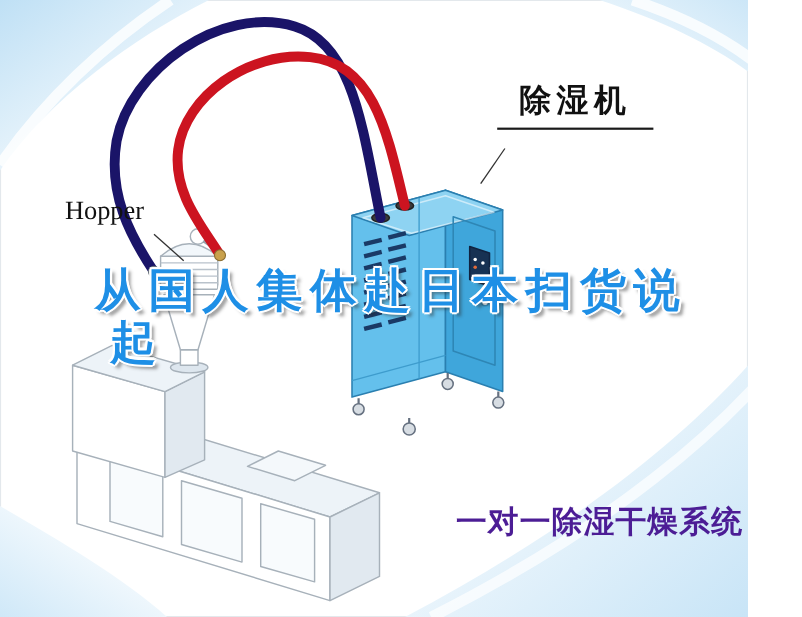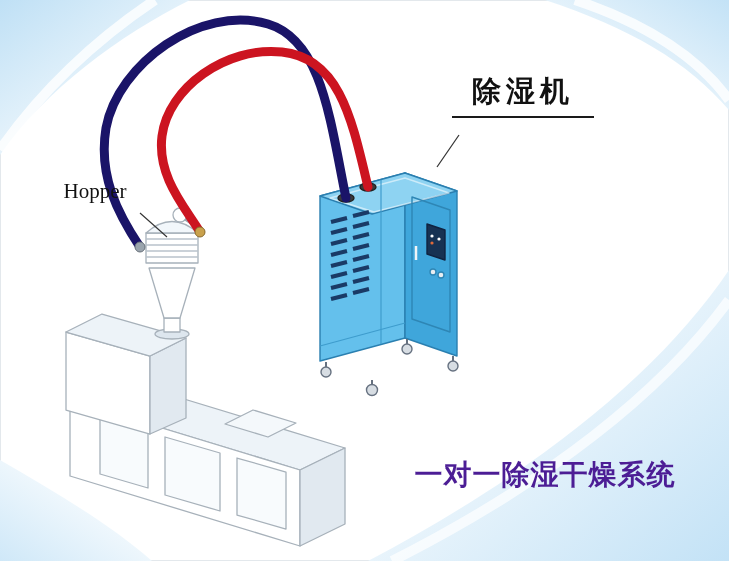--- a/index.html
+++ b/index.html
@@ -2,32 +2,32 @@
 <html style="--cabinet-front: #64c0ec; --cabinet-side: #3fa6db; --cabinet-top: #8ed3f2; --cabinet-line: #2a7fb0; --vent-dark: #1a3a66; --hose-red: #cc1420; --hose-navy: #1a1468; --overlay-blue: #1e8fe6; --swoosh-blue: #cde8f8; --machine-line: #a7b1ba; --text-dark: #111111;"><head>
 <meta charset="utf-8">
 <style>
   :root{
     --cabinet-front:#64c0ec; --cabinet-side:#3fa6db; --cabinet-top:#8ed3f2;
     --cabinet-line:#2a7fb0; --vent-dark:#1a3a66; --hose-red:#cc1420;
     --hose-navy:#1a1468; --overlay-blue:#1e8fe6; --swoosh-blue:#cde8f8;
     --machine-line:#a7b1ba; --text-dark:#111111;
   }
   html,body{margin:0;padding:0;background:#fff;}
-  .stage{position:relative;width:729px;height:561px;overflow:hidden;background:#fff;
-         font-family:"Liberation Sans",sans-serif;box-shadow:inset 0 0 0 1px #e3e8ec;}
+  .stage{position:relative;width:663px;height:561px;overflow:hidden;background:#fff;
+         font-family:"Liberation Sans",sans-serif;box-shadow:inset 0 0 0 1px #e3e8ec;padding-left:17px;}
   .stage svg{position:absolute;left:0;top:0;}
   .label{position:absolute;text-align:center;color:var(--text-dark);}
   .label .zh{font-weight:bold;border-bottom:2px solid #1a1a1a;padding-bottom:4px;letter-spacing:5px;}
   .label .en{font-family:"Liberation Serif",serif;margin-top:3px;}
   .dehu-label{left:452px;top:72px;width:142px;}
   .dehu-label .zh{font-size:29px;}
   .dehu-label .en{font-size:23px;}
   .hopper-label{left:46px;top:176px;width:98px;}
   .hopper-label .zh{font-size:25px;}
-  .hopper-label .en{font-size:21px;}
+  .hopper-label .en{font-size:24px;}
   .overlay{position:absolute;left:86px;top:240px;width:580px;color:var(--overlay-blue);
            font-weight:bold;font-size:42px;line-height:1.12;letter-spacing:7px;
            text-shadow:2px 0 0 #fff,-2px 0 0 #fff,0 2px 0 #fff,0 -2px 0 #fff,
              1.5px 1.5px 0 #fff,-1.5px 1.5px 0 #fff,1.5px -1.5px 0 #fff,-1.5px -1.5px 0 #fff,
              4px 4px 3px rgba(40,40,40,.45);}
   .overlay .line2{padding-left:14px;}
   .caption{position:absolute;left:395px;top:456px;width:300px;text-align:center;color:#4c1d95;}
   .caption .zh{font-weight:bold;font-size:28px;letter-spacing:1px;}
   .caption .en{font-family:"Liberation Serif",serif;font-size:21px;margin-top:8px;}
 </style>
@@ -129,18 +129,22 @@
   </svg>
 
   <div class="label dehu-label">
     <div class="zh">除湿机</div>
   </div>
 
   <div class="label hopper-label">
     <div class="en">Hopper</div>
   </div>
 
+  <div class="overlay">
+    <div>从国人集体赴日本扫货说</div>
+    <div class="line2">起</div>
+  </div>
 
   <div class="caption">
     <div class="zh">一对一除湿干燥系统</div>
   </div>
 
 </div>
 
 </body></html>

